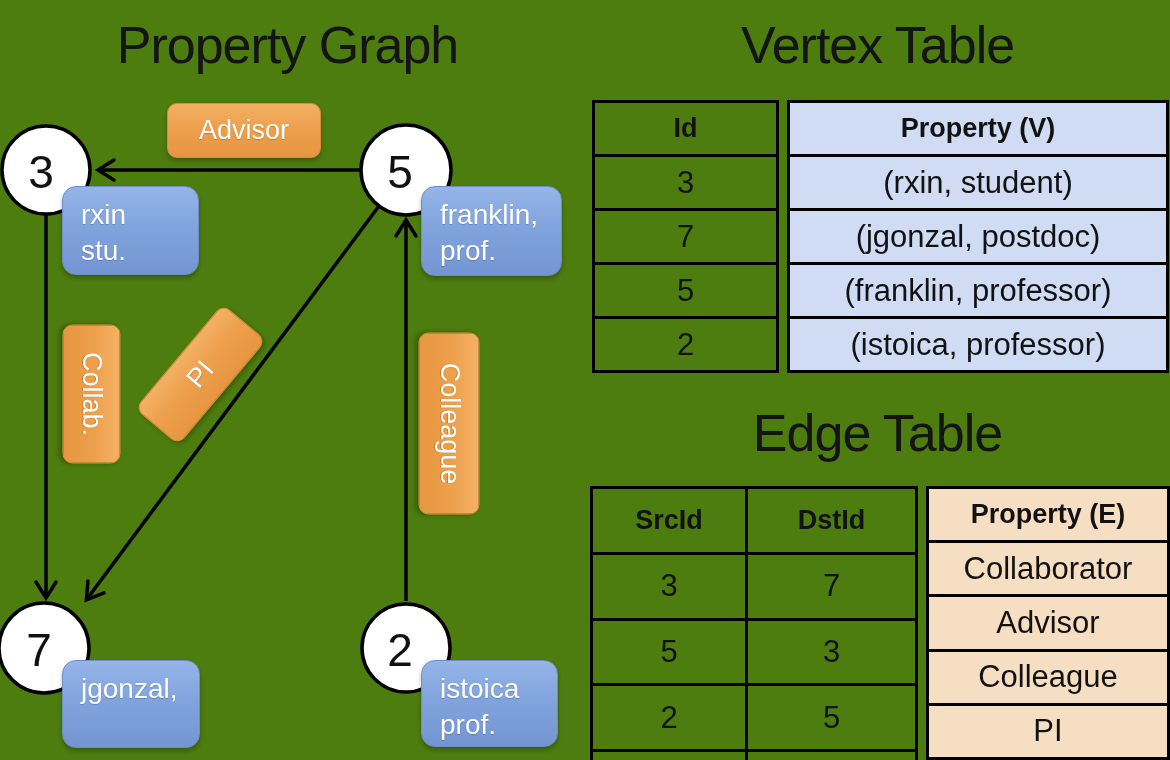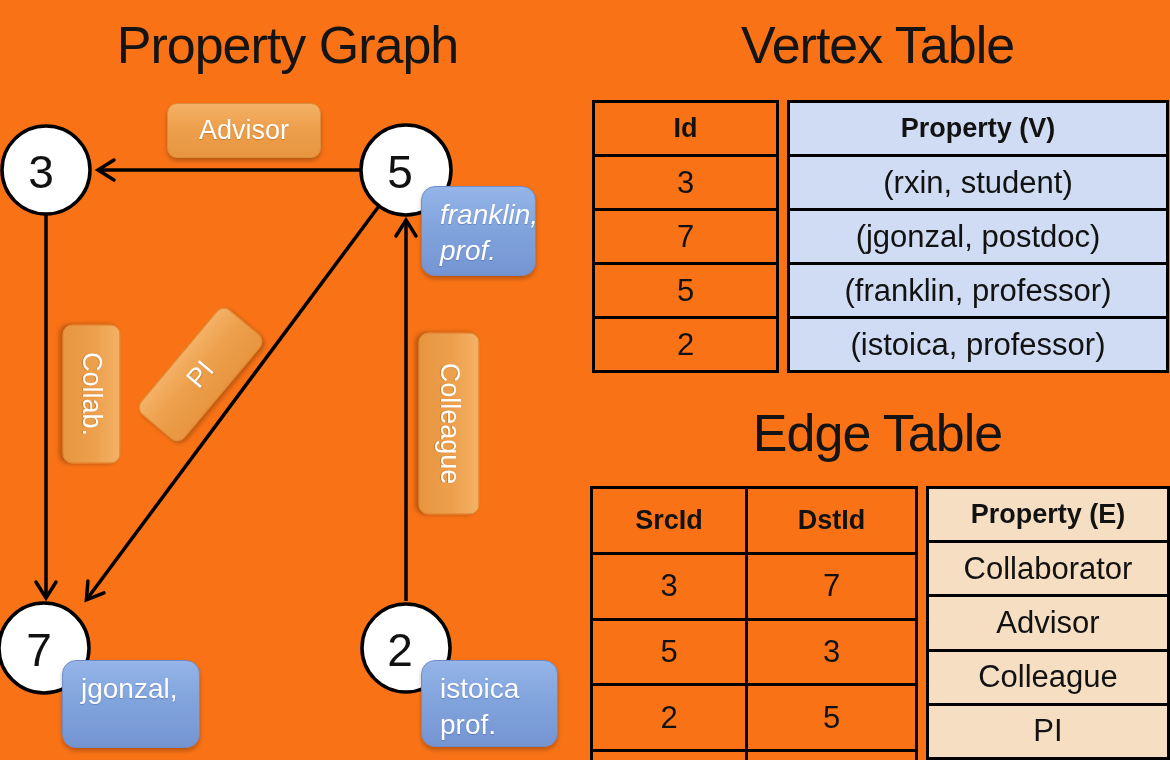--- a/index.html
+++ b/index.html
@@ -1,18 +1,18 @@
 <!DOCTYPE html>
 <html><head>
 <meta charset="utf-8">
 <style>
   html,body { margin:0; padding:0; background:#ffffff; }
   .canvas {
     position:relative; width:1170px; height:760px; overflow:hidden;
-    background:#f97316; font-family:"Liberation Sans", sans-serif;
+    background:#4d7c0f; font-family:"Liberation Sans", sans-serif;
   }
   .title {
     position:absolute; text-align:center; color:#141414;
     font-size:52px; line-height:66px; letter-spacing:-1px; white-space:nowrap;
   }
   .title-graph  { left:0;   top:12px;  width:575px; }
   .title-vertex { left:585px; top:12px;  width:585px; }
   .title-edge   { left:585px; top:400px; width:585px; }
 
   .graph-svg { position:absolute; left:0; top:0; }
@@ -81,21 +81,25 @@
     <text class="node-label" x="400" y="172">5</text>
     <text class="node-label" x="39" y="650">7</text>
     <text class="node-label" x="400" y="650">2</text>
   </svg>
 
   <div class="olabel" style="left:167px; top:103px; width:152px; height:53px;">Advisor</div>
   <div class="olabel rot90" style="left:22px; top:365px; width:137px; height:56px;">Collab.</div>
   <div class="olabel rot-50" style="left:132px; top:346px; width:135px; height:55px;">PI</div>
   <div class="olabel rot90" style="left:358px; top:393px; width:180px; height:59px;">Colleague</div>
 
-  <div class="nbox" style="left:421px; top:186px; width:115px; height:90px;font-style:italic;">
+  <div class="nbox" style="left:62px; top:186px; width:137px; height:89px;">
+    <span>rxin</span>
+    <span>stu.</span>
+  </div>
+  <div class="nbox" style="left:421px; top:186px; width:141px; height:90px;">
     <span>franklin,</span>
     <span>prof.</span>
   </div>
   <div class="nbox" style="left:62px; top:660px; width:138px; height:88px;">
     <span>jgonzal,</span>
   </div>
   <div class="nbox" style="left:421px; top:660px; width:137px; height:87px;">
     <span>istoica</span>
     <span>prof.</span>
   </div>

